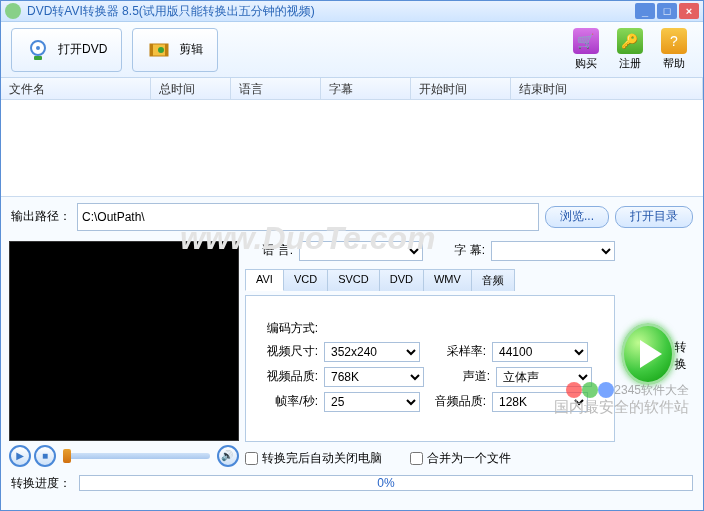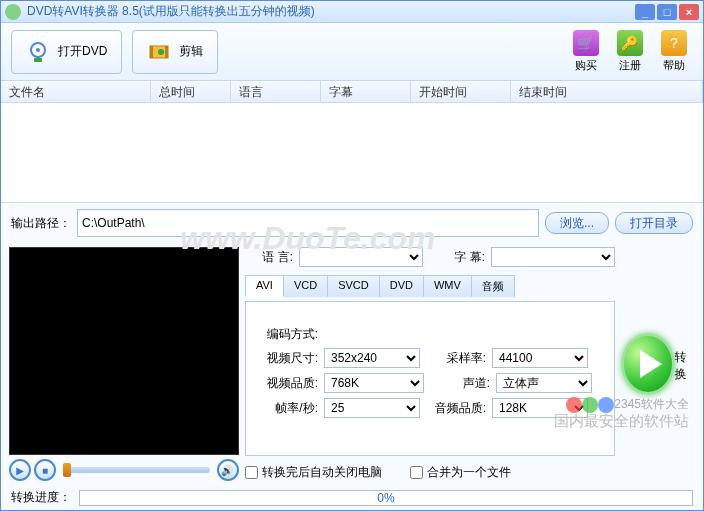--- a/index.html
+++ b/index.html
@@ -53,21 +53,21 @@
 .tabpanel .row .lab2 { width: 60px; text-align: right; }
 .tabpanel select, .tabpanel input.sel { height: 20px; border: 1px solid #a9c0db; background: #fff; padding: 0 2px; font-size: 12px; }
 .checkrow { display: flex; align-items: center; gap: 28px; margin-top: 4px; }
 .checkrow label { display: flex; align-items: center; gap: 4px; }
 
 .convertbtn { width: 74px; display: flex; align-items: center; justify-content: center; }
 .playbig { width: 62px; height: 62px; border-radius: 50%; background: radial-gradient(circle at 30% 30%, #bffb90, #3fc83f 55%, #0a9a0a); border: 3px solid #a0e0a0; display: flex; align-items: center; justify-content: center; cursor: pointer; box-shadow: 0 0 6px rgba(40,180,40,.6); position: relative; }
 .playbig::before { content: ""; border-left: 22px solid #fff; border-top: 14px solid transparent; border-bottom: 14px solid transparent; margin-left: 6px; }
 .convertbtn .cl { margin-top: 4px; font-size: 12px; }
 
-.progressrow { display: flex; align-items: center; padding: 4px 10px 4px; gap: 8px; background: #f7fbff; }
+.progressrow { display: flex; align-items: center; padding: 4px 10px 18px; gap: 8px; background: #f7fbff; }
 .progressbar { flex: 1; height: 16px; border: 1px solid #a9c0db; background: #fff; display: flex; align-items: center; justify-content: center; color: #2a66c8; font-size: 11px; }
 
 .bgwm { position: absolute; right: 14px; bottom: 54px; font-size: 15px; color: #bbb; pointer-events: none; }
 .logo2345 { position: absolute; right: 14px; bottom: 72px; pointer-events: none; display: flex; align-items: center; gap: 0; opacity: .7; }
 .logo2345 .g { width: 16px; height: 16px; border-radius: 50%; }
 </style>
 </head>
 <body>
 
 <div class="window">

